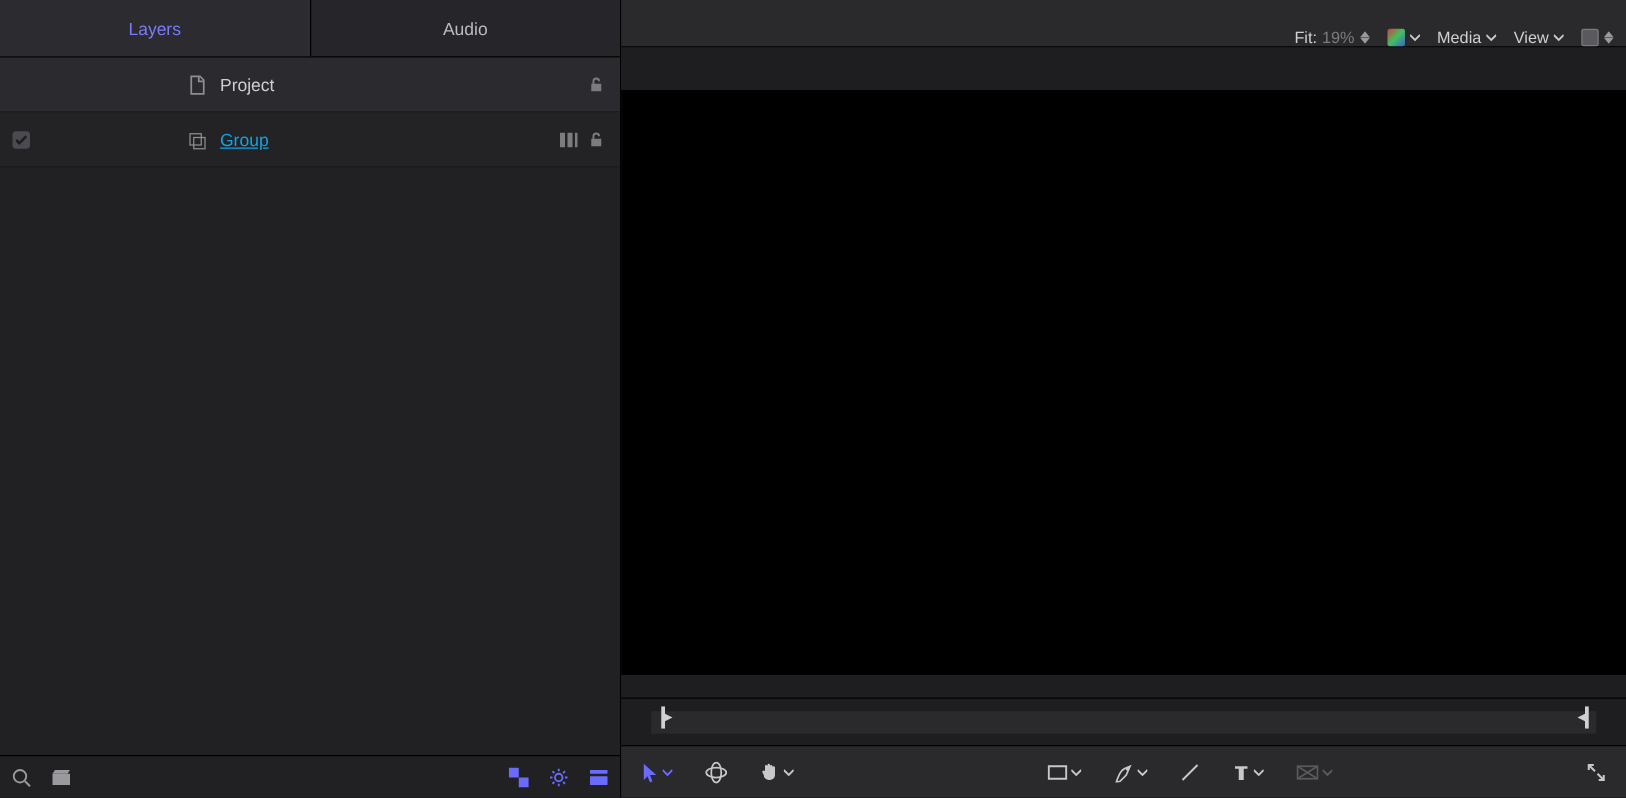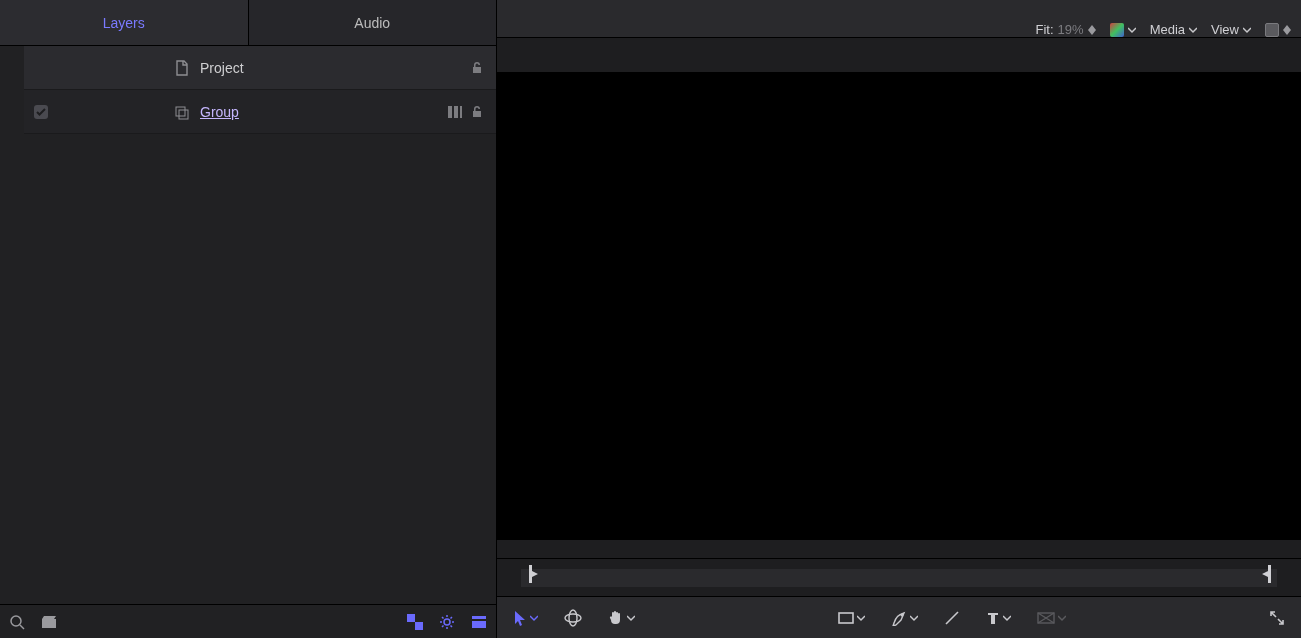--- a/index.html
+++ b/index.html
@@ -7,30 +7,30 @@
   .app { display: flex; width: 100%; height: 100%; }
 
   
   .left-panel { width: 497px; display: flex; flex-direction: column; background: #212123; border-right: 1px solid #000; }
   .tabs { display: flex; height: 46px; background: #26262a; border-bottom: 1px solid #000; }
   .tab { flex: 1; display: flex; align-items: center; justify-content: center; font-size: 14px; color: #bcbcbc; border-right: 1px solid #000; cursor: default; }
   .tab:last-child { border-right: none; }
   .tab.active { background: #2c2c30; color: #7a7aff; }
 
   .list { flex: 1; overflow: auto; }
-  .row { display: flex; align-items: center; height: 44px; border-bottom: 1px solid #1a1a1c; padding: 0 12px 0 10px; margin-left: 24px; }
+  .row { display: flex; align-items: center; height: 44px; border-bottom: 1px solid #1a1a1c; padding: 0 12px 0 10px; }
   .row.project { background: #2b2b2f; }
   .row.group { background: #232326; }
   .row .spacer-check { width: 30px; display: flex; align-items: center; }
   .row .chk { width: 14px; height: 14px; border-radius: 3px; background: #4a4a50; display: flex; align-items: center; justify-content: center; }
   .row .indent { width: 110px; }
   .row.group .indent { width: 110px; }
   .row .icon { width: 16px; height: 16px; margin-right: 10px; color: #8e8e92; }
   .row .label { color: #cfcfd1; font-size: 14px; }
-  .row .label.dim { color: #c4b5fd; text-decoration: underline; }
+  .row .label.dim { color: #0ea5e9; text-decoration: underline; }
   .row .rfill { flex: 1; }
   .row .lock { width: 14px; height: 14px; color: #7c7c80; margin-left: 6px; }
   .row .stack-icon { width: 16px; height: 12px; color: #7c7c80; margin-left: 6px; }
 
   .left-foot { height: 34px; display: flex; align-items: center; padding: 0 8px; border-top: 1px solid #000; background: #212123; gap: 14px; }
   .left-foot .fill { flex: 1; }
   .foot-icon { width: 18px; height: 18px; display: flex; align-items: center; justify-content: center; color: #9a9a9e; }
   .foot-icon.accent { color: #6a6afc; }
 
   

